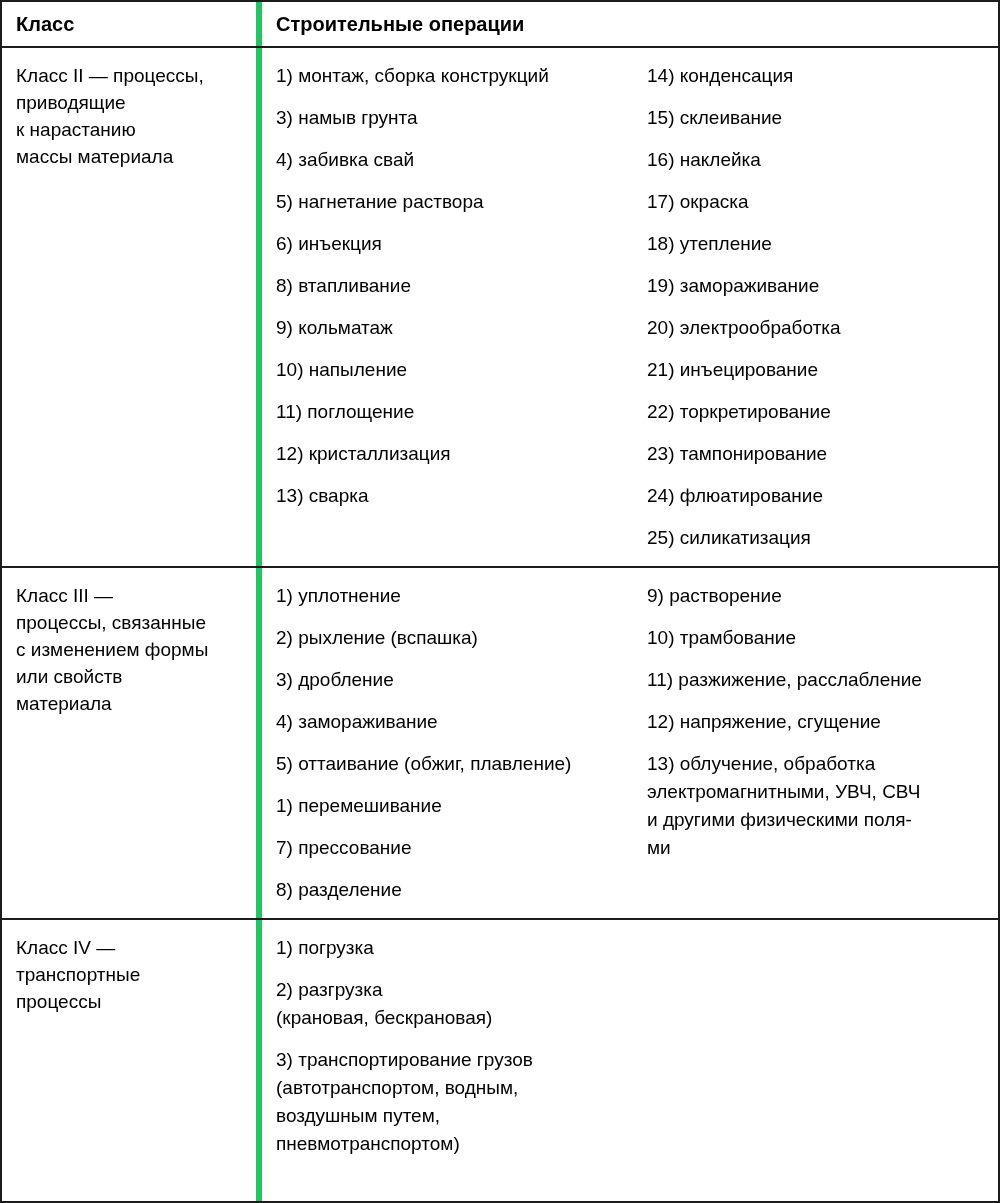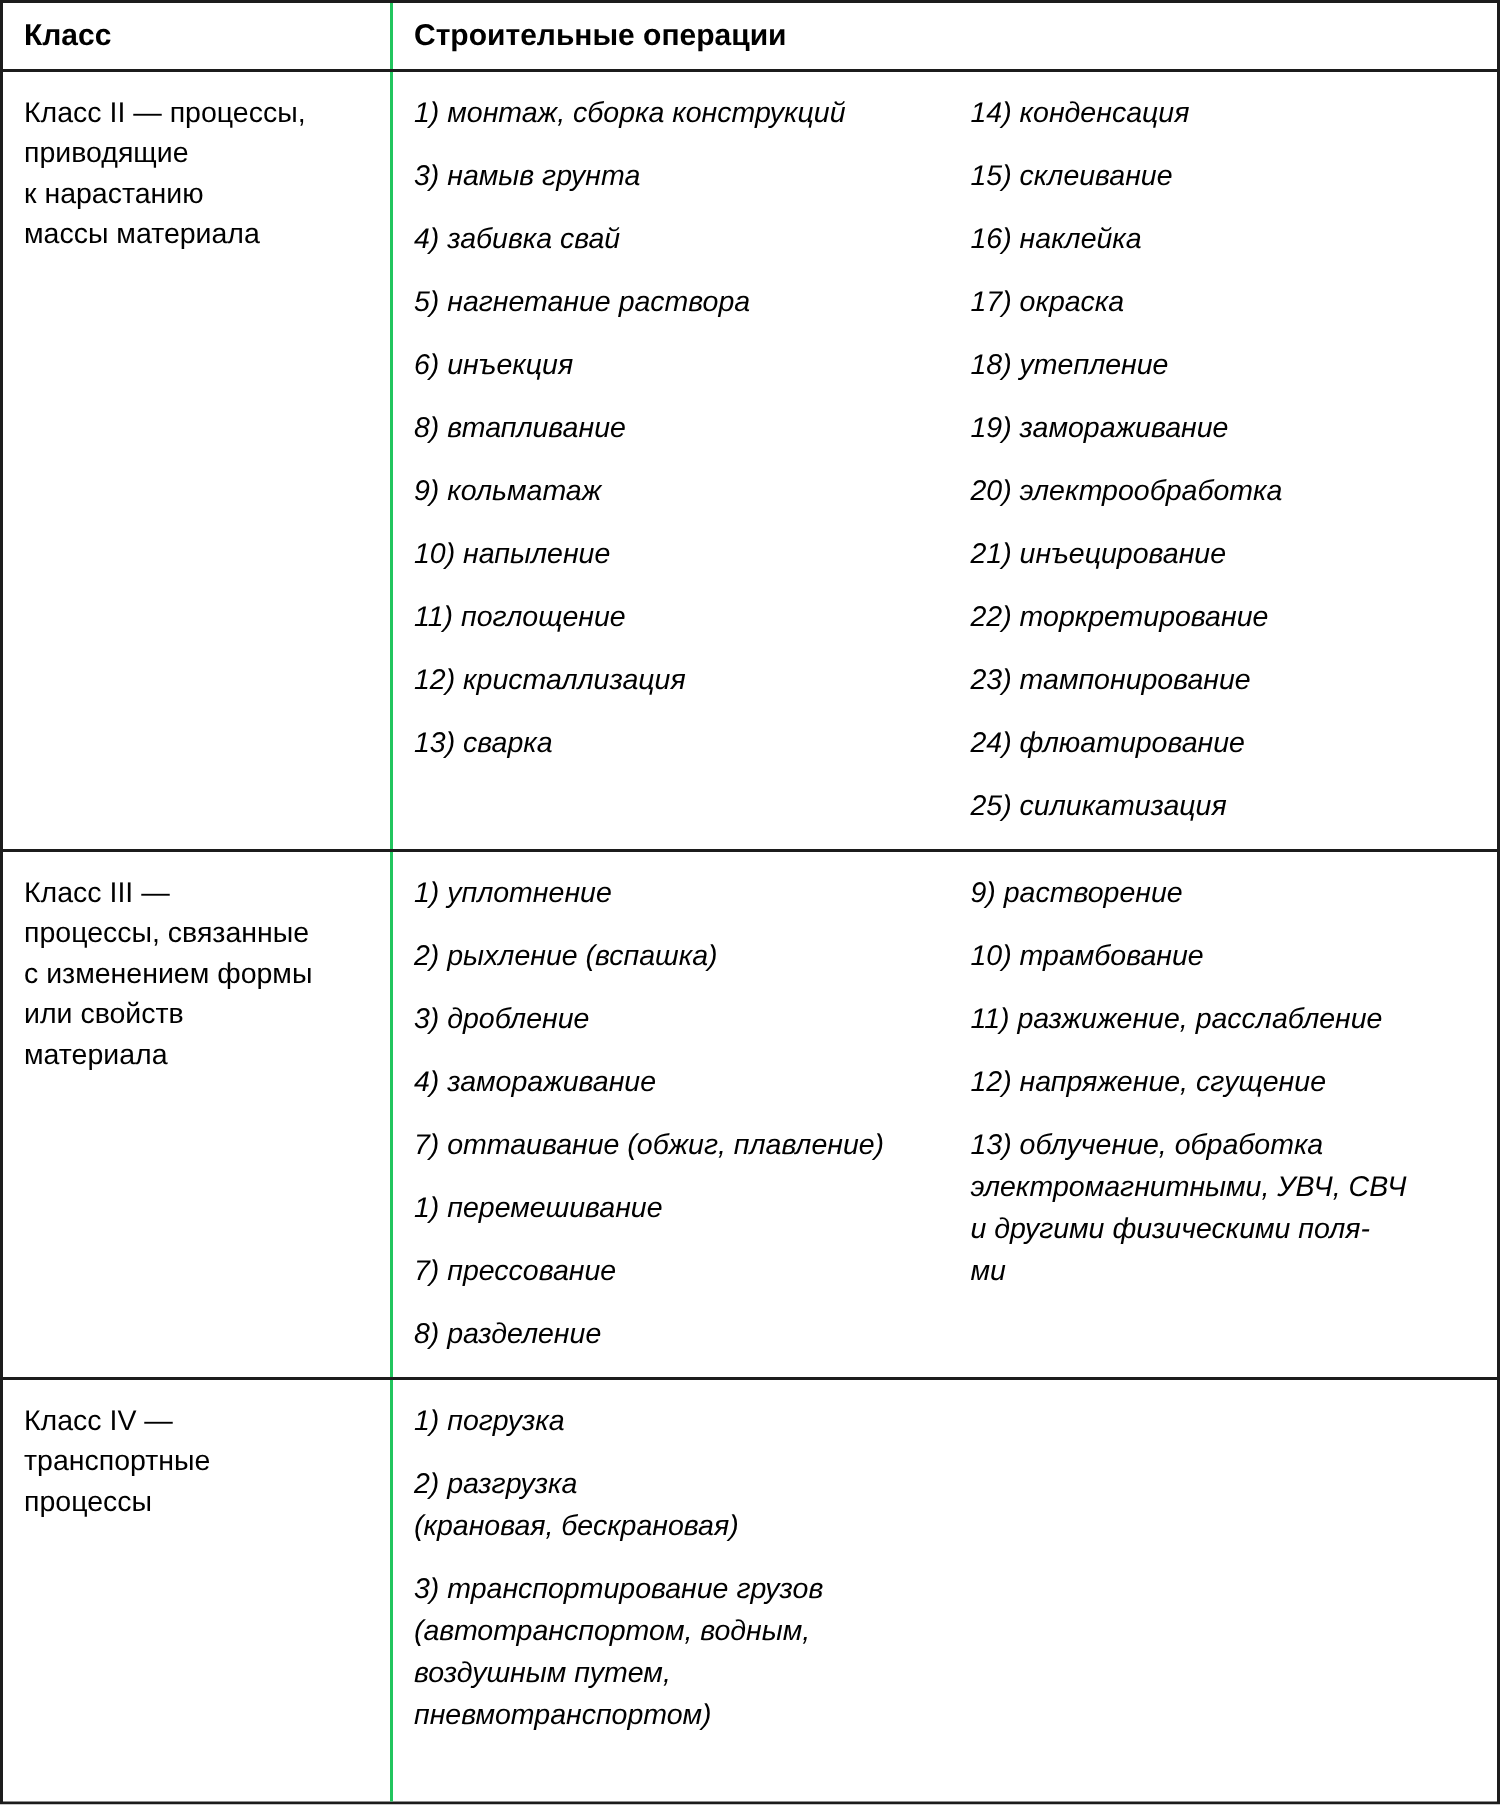--- a/index.html
+++ b/index.html
@@ -28,21 +28,21 @@
   .row:last-child {
     border-bottom: none;
     flex: 1;
   }
   .cell {
     box-sizing: border-box;
   }
   .class-cell {
     width: 260px;
     flex-shrink: 0;
-    border-right: 2px solid #22c55e;
+    border-right: 6px solid #22c55e;
     padding: 14px 12px 14px 14px;
     font-size: 19px;
     line-height: 27px;
     white-space: pre-line;
   }
   .ops-cell {
     flex: 1;
     padding: 14px 10px 14px 14px;
     display: flex;
     align-items: flex-start;
@@ -52,21 +52,20 @@
     padding-bottom: 10px;
     font-weight: bold;
     font-size: 20px;
     line-height: 24px;
     white-space: normal;
   }
   .ops-list {
     list-style: none;
     margin: 0;
     padding: 0;
-    font-style: italic;
   }
   .ops-col-left {
     width: 371px;
     flex-shrink: 0;
   }
   .ops-col-right {
     flex: 1;
   }
   .op-item {
     font-size: 19px;
@@ -129,21 +128,21 @@
 процессы, связанные
 с изменением формы
 или свойств
 материала</div>
     <div class="cell ops-cell">
       <ul class="ops-list ops-col-left">
           <li class="op-item">1) уплотнение</li>
           <li class="op-item">2) рыхление (вспашка)</li>
           <li class="op-item">3) дробление</li>
           <li class="op-item">4) замораживание</li>
-          <li class="op-item">7) оттаивание (обжиг, плавление)</li>
+          <li class="op-item">5) оттаивание (обжиг, плавление)</li>
           <li class="op-item">1) перемешивание</li>
           <li class="op-item">7) прессование</li>
           <li class="op-item">8) разделение</li>
         </ul>
       <ul class="ops-list ops-col-right">
           <li class="op-item">9) растворение</li>
           <li class="op-item">10) трамбование</li>
           <li class="op-item">11) разжижение, расслабление</li>
           <li class="op-item">12) напряжение, сгущение</li>
           <li class="op-item">13) облучение, обработка

